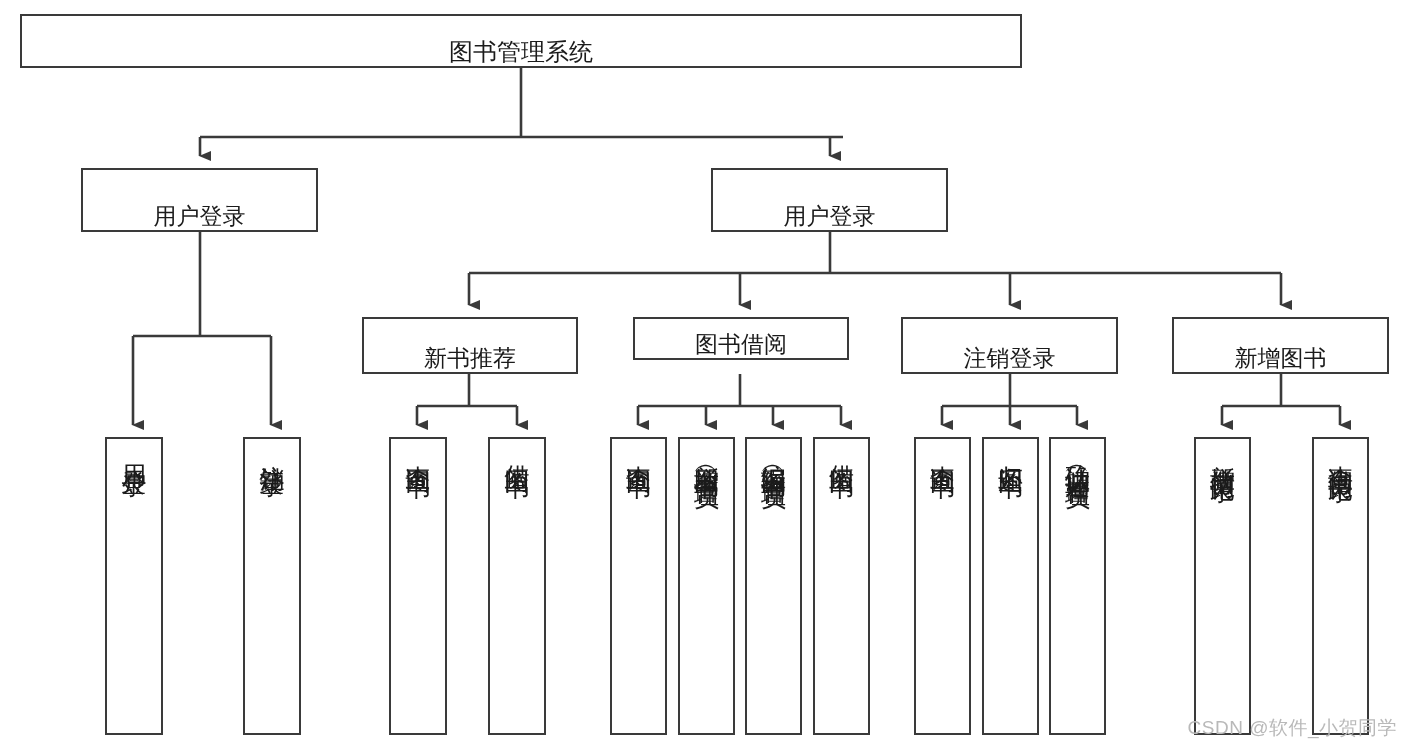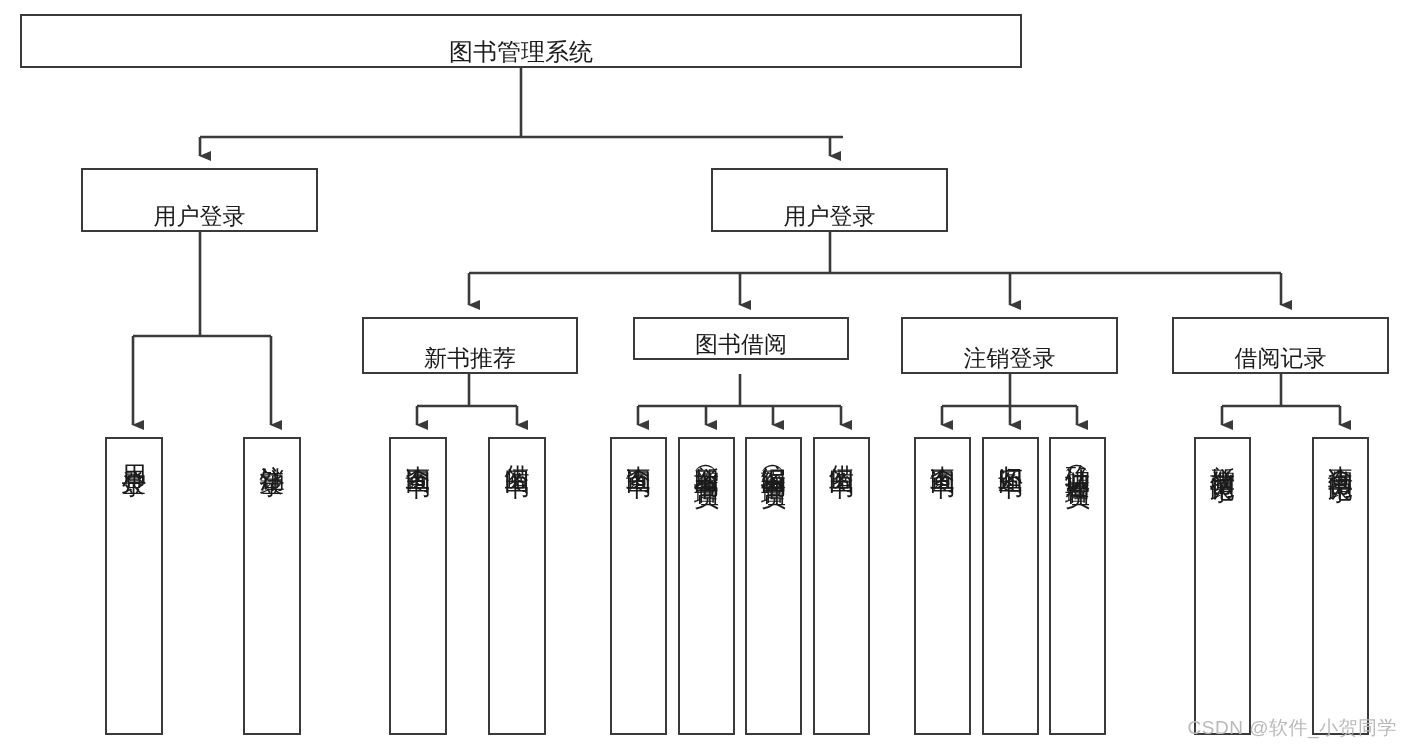--- a/index.html
+++ b/index.html
@@ -142,21 +142,21 @@
   <div class="node horiz" style="left:362px; top:317px; width:216px; height:57px;">
     <span class="label">新书推荐</span>
   </div>
   <div class="node horiz" style="left:633px; top:317px; width:216px; height:43px;">
     <span class="label">图书借阅</span>
   </div>
   <div class="node horiz" style="left:901px; top:317px; width:217px; height:57px;">
     <span class="label">注销登录</span>
   </div>
   <div class="node horiz" style="left:1172px; top:317px; width:217px; height:57px;">
-    <span class="label">借阅记录</span>
+    <span class="label">新增图书</span>
   </div>
 
   <div class="node vert" style="left:105px; top:437px; width:58px; height:298px;">
     <span class="label">用户登录</span>
   </div>
   <div class="node vert" style="left:243px; top:437px; width:58px; height:298px;">
     <span class="label">注销登录</span>
   </div>
 
   <div class="node vert" style="left:389px; top:437px; width:58px; height:298px;">

